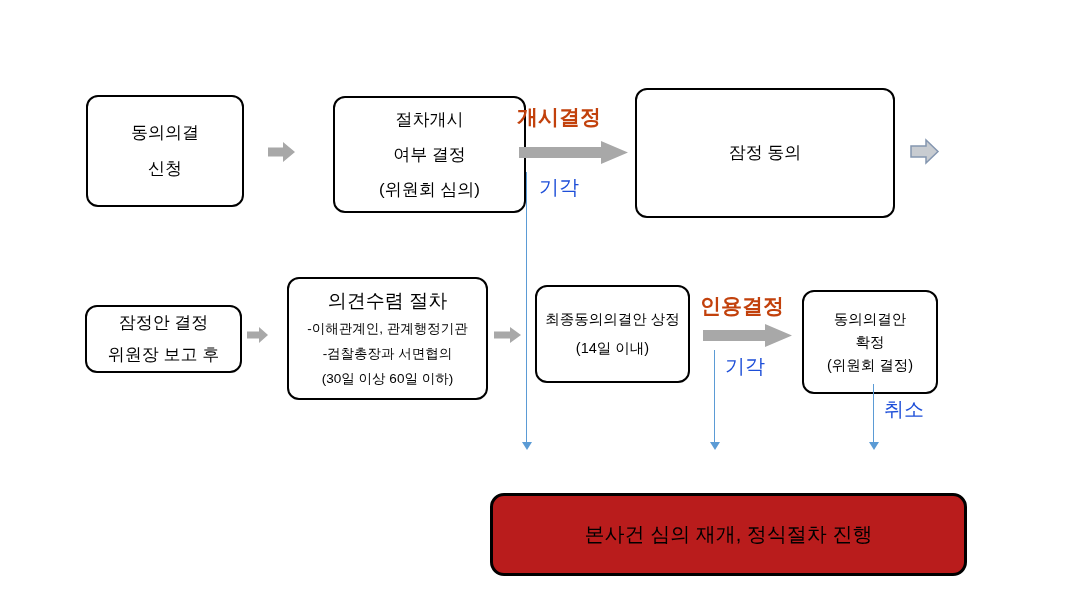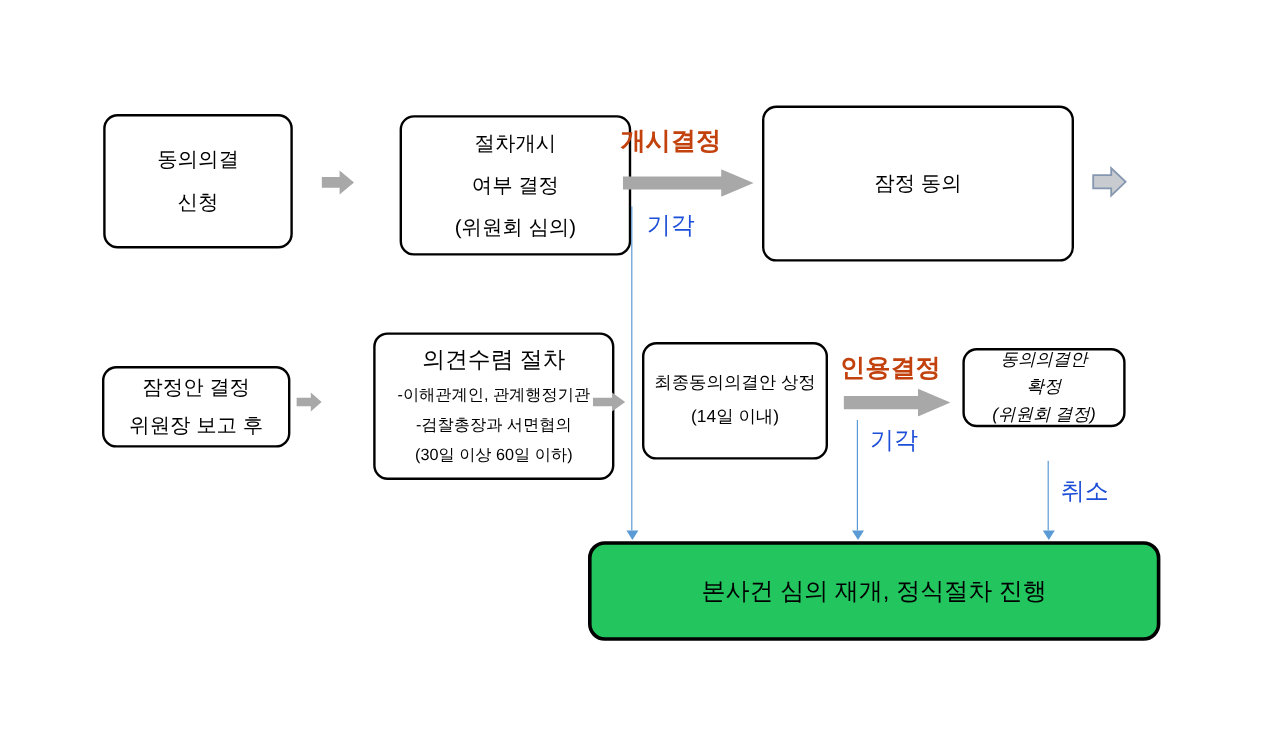--- a/index.html
+++ b/index.html
@@ -25,26 +25,27 @@
   }
   .fbox .ln{display:block;}
   .t17{font-size:17px;line-height:36px;}
   .t17b{font-size:17px;line-height:35px;}
   .b5-title{font-size:19px;line-height:30px;}
   .b5-sub{font-size:13.5px;line-height:25px;}
   .t14{font-size:14.5px;line-height:29px;}
   .t14c{font-size:14.5px;line-height:23px;}
   .final-box{
     position:absolute;
-    background:#22c55e;
+    background:#b91c1c;
     border:3px solid #000000;
     border-radius:14px;
     display:flex;align-items:center;justify-content:center;
     font-size:20px;color:#000000;
     box-sizing:border-box;
+    margin-top:42px;
   }
   .decision-label{
     position:absolute;
     font-size:21px;
     font-weight:bold;
     color:#c2410c;
     white-space:nowrap;
   }
   .blue-label{
     position:absolute;
@@ -106,21 +107,21 @@
 
   <div class="fbox t17" style="left:85px;top:305px;width:157px;height:68px;">
     <span class="ln" style="line-height:32px;">잠정안 결정</span>
     <span class="ln" style="line-height:32px;">위원장 보고 후</span>
   </div>
 
   <svg class="arr" style="left:247px;top:326px;" width="22" height="18" viewBox="0 0 22 18">
     <polygon points="0,5.5 12,5.5 12,1 21,9 12,17 12,12.5 0,12.5" fill="#a8a8a8"></polygon>
   </svg>
 
-  <div class="fbox" style="left:287px;top:277px;width:201px;height:123px;margin-left:24px;">
+  <div class="fbox" style="left:287px;top:277px;width:201px;height:123px;">
     <span class="ln b5-title">의견수렴 절차</span>
     <span class="ln b5-sub">-이해관계인, 관계행정기관</span>
     <span class="ln b5-sub">-검찰총장과 서면협의</span>
     <span class="ln b5-sub">(30일 이상 60일 이하)</span>
   </div>
 
   <svg class="arr" style="left:494px;top:326px;" width="28" height="18" viewBox="0 0 28 18">
     <polygon points="0,5.5 16,5.5 16,1 27,9 16,17 16,12.5 0,12.5" fill="#a8a8a8"></polygon>
   </svg>
 
@@ -132,21 +133,21 @@
   <div class="decision-label" style="left:700px;top:292px;">인용결정</div>
 
   <svg class="arr" style="left:703px;top:324px;" width="90" height="23" viewBox="0 0 90 23">
     <polygon points="0,6 62,6 62,0 89,11.5 62,23 62,17 0,17" fill="#a8a8a8"></polygon>
   </svg>
 
   <div class="vline" style="left:713.5px;top:350px;height:92px;"></div>
   <div class="vhead" style="left:709.5px;top:442px;"></div>
   <div class="blue-label" style="left:725px;top:353px;">기각</div>
 
-  <div class="fbox t14c" style="left:802px;top:290px;width:136px;height:66px;font-style:italic;">
+  <div class="fbox t14c" style="left:802px;top:290px;width:136px;height:104px;">
     <span class="ln">동의의결안</span>
     <span class="ln">확정</span>
     <span class="ln">(위원회 결정)</span>
   </div>
 
   <div class="vline" style="left:872.5px;top:384px;height:58px;"></div>
   <div class="vhead" style="left:868.5px;top:442px;"></div>
   <div class="blue-label" style="left:884px;top:396px;">취소</div>
 
   <div class="final-box" style="left:490px;top:451px;width:477px;height:83px;">

